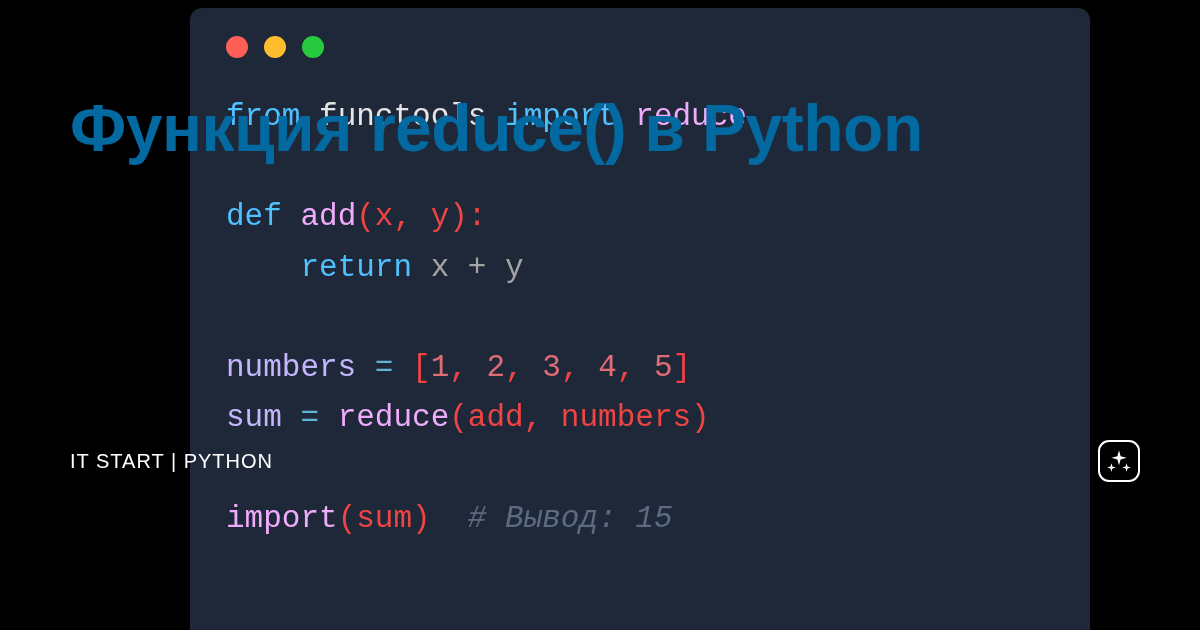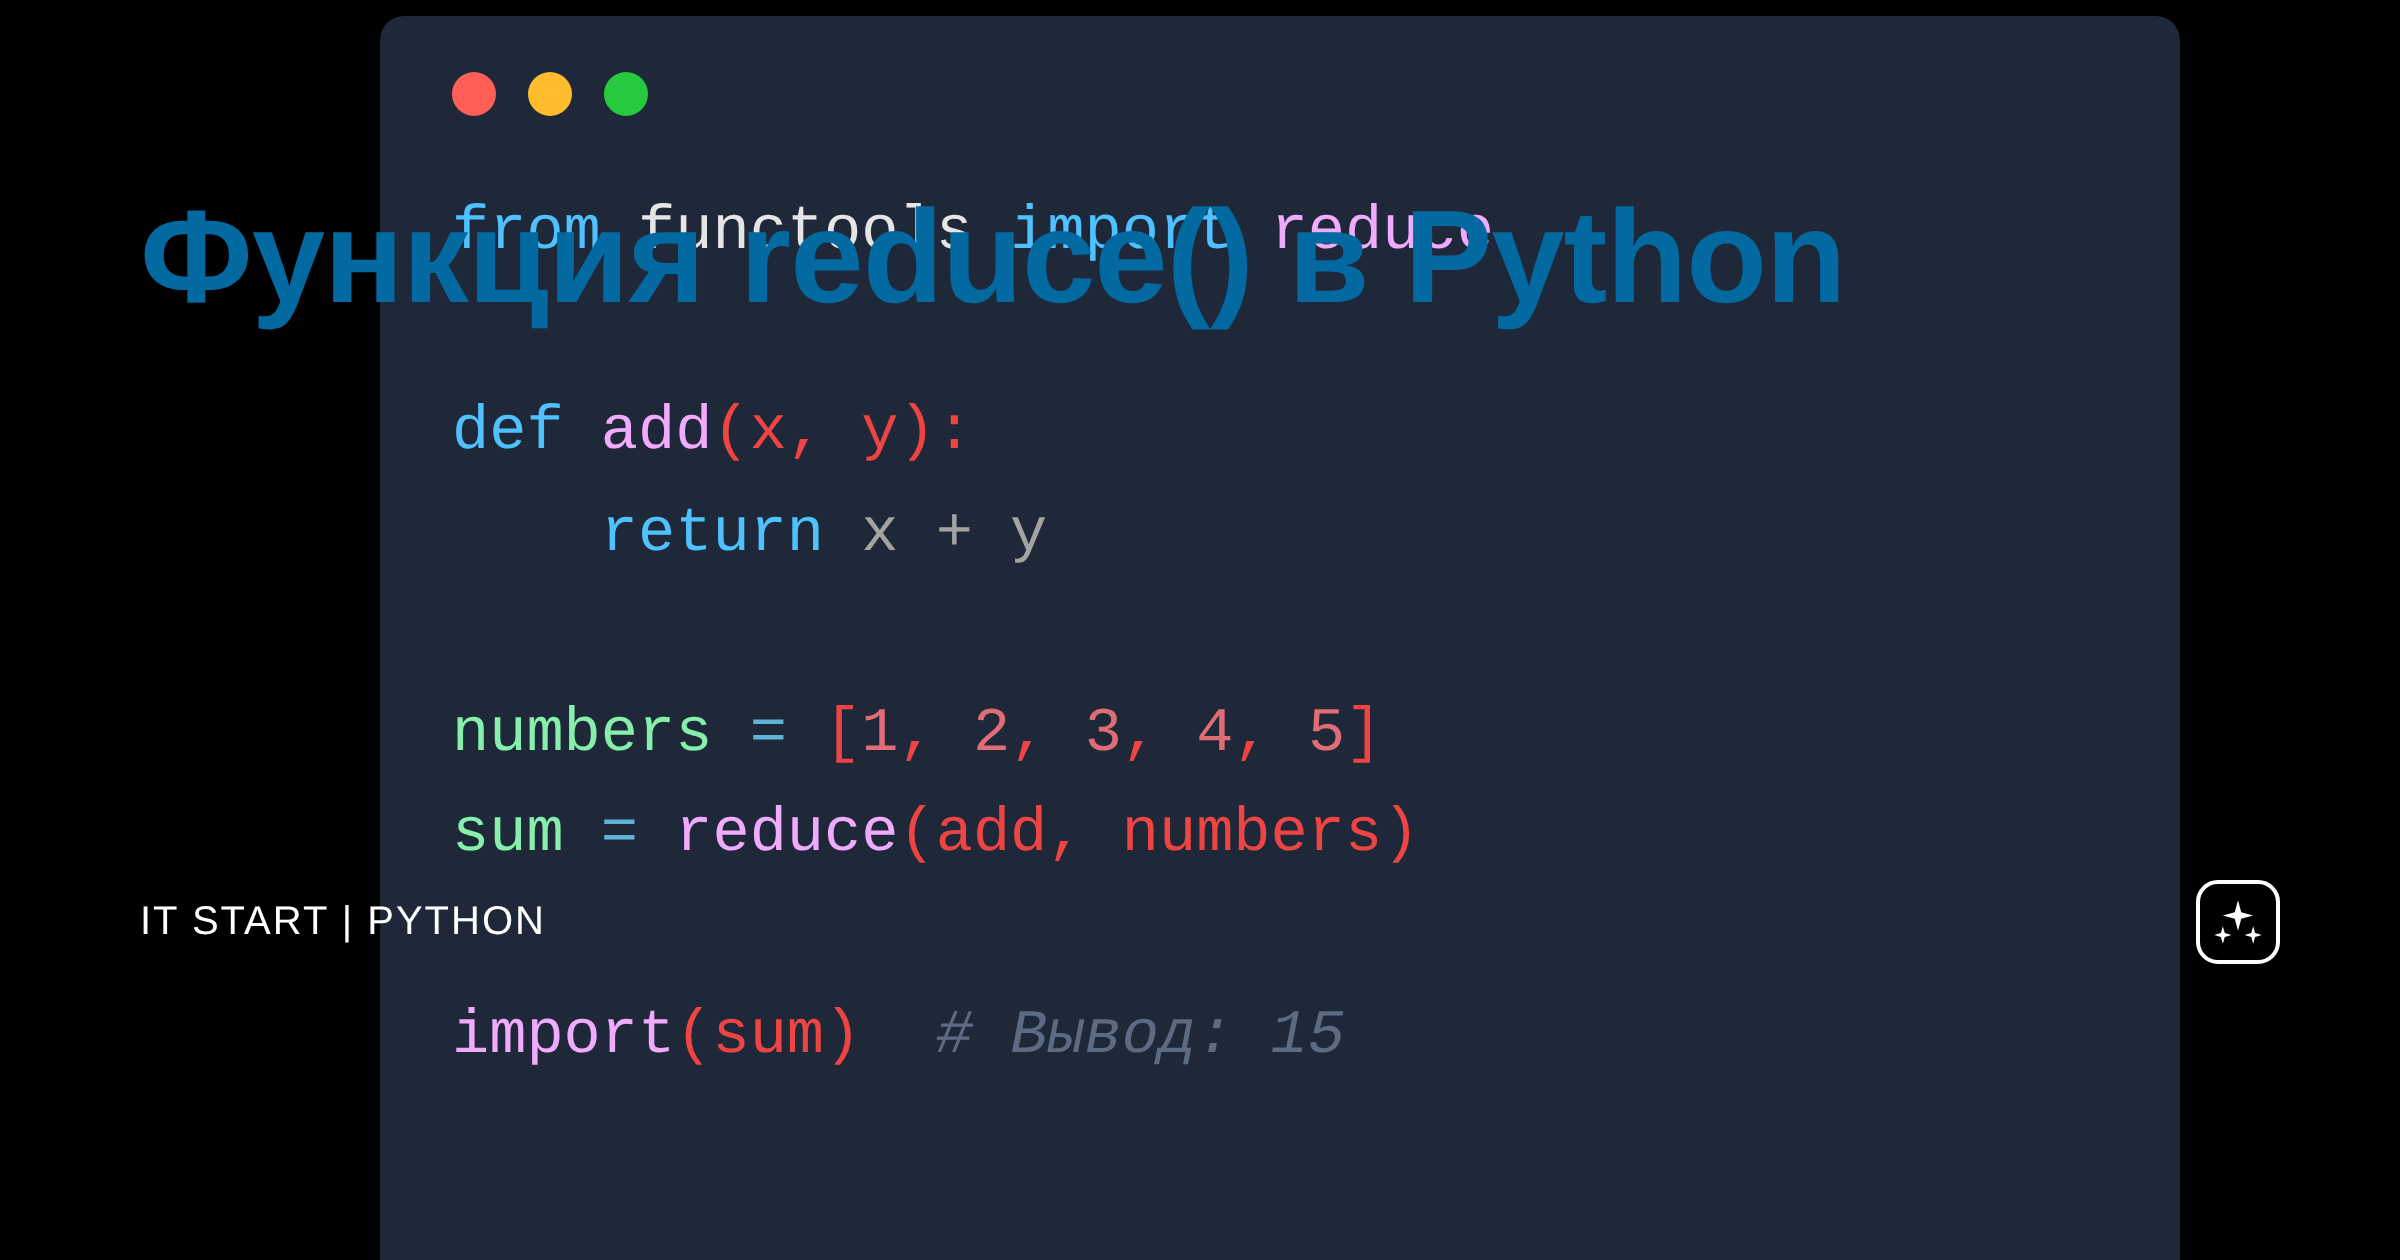--- a/index.html
+++ b/index.html
@@ -45,21 +45,21 @@
       white-space: pre;
       color: #cdd6e3;
     }
     .kw { color: #4fc1ff; }
     .fn { color: #f0abfc; }
     .mod { color: #e5e5e5; }
     .op { color: #5fb3d6; }
     .param { color: #a3a3a3; }
     .punc { color: #ef4444; }
     .num { color: #e06c75; }
-    .var { color: #86efac; }
+    .var { color: #c4b5fd; }
     .comment { color: #5c6b82; font-style: italic; }
     .headline {
       position: absolute;
       top: 90px;
       left: 70px;
       font-size: 66px;
       font-weight: 700;
       color: #0369a1;
       letter-spacing: -0.5px;
     }

